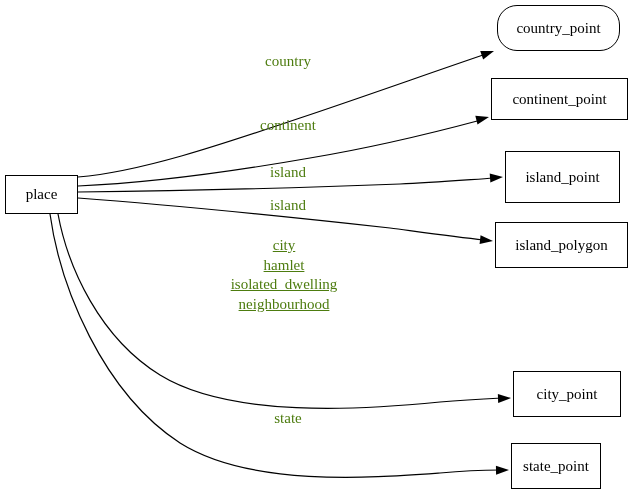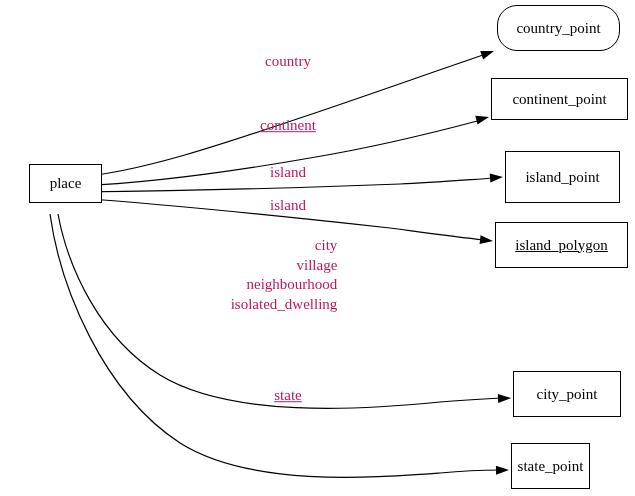--- a/index.html
+++ b/index.html
@@ -33,28 +33,29 @@
     font-family: "Liberation Serif", "DejaVu Serif", serif;
     font-size: 15px;
     color: #000000;
     line-height: 1;
     white-space: nowrap;
   }
   .edge-label {
     position: absolute;
     font-family: "Liberation Serif", "DejaVu Serif", serif;
     font-size: 15px;
-    color: #be185d;
+    color: #4d7c0f;
     white-space: nowrap;
     transform: translate(-50%, -50%);
-    text-align: right;
+    text-align: center;
     line-height: 19.6px;
   }
   .edge-label.multiline {
     transform: translate(-50%, 0);
+    text-decoration: underline;
   }
   .edge-label-line {
     display: block;
   }
 </style>
 </head>
 <body>
 
 <div id="diagram-root">
   <svg id="graph-svg" viewBox="0 0 635 496" preserveAspectRatio="none" aria-hidden="true">
@@ -77,58 +78,58 @@
         <polygon points="0,0 -13,-4.5 -13,4.5" fill="#000000"></polygon>
       </g>
       <g transform="translate(511,398) rotate(-2)">
         <polygon points="0,0 -13,-4.5 -13,4.5" fill="#000000"></polygon>
       </g>
       <g transform="translate(509,470) rotate(-1)">
         <polygon points="0,0 -13,-4.5 -13,4.5" fill="#000000"></polygon>
       </g>
     </svg>
   <div id="nodes-layer">
-      <div class="node-box" style="left: 5px; top: 164px; width: 73px; height: 39px; margin-left: 24px;">
+      <div class="node-box" style="left: 5px; top: 175px; width: 73px; height: 39px;">
         <span>place</span>
       </div>
       <div class="node-box" style="left: 497px; top: 5px; width: 123px; height: 46px; border-radius: 20px;">
         <span>country_point</span>
       </div>
       <div class="node-box" style="left: 491px; top: 78px; width: 137px; height: 42px;">
         <span>continent_point</span>
       </div>
       <div class="node-box" style="left: 505px; top: 151px; width: 115px; height: 52px;">
         <span>island_point</span>
       </div>
-      <div class="node-box" style="left: 495px; top: 222px; width: 133px; height: 46px; text-decoration: underline;">
+      <div class="node-box" style="left: 495px; top: 222px; width: 133px; height: 46px;">
         <span>island_polygon</span>
       </div>
       <div class="node-box" style="left: 513px; top: 371px; width: 108px; height: 46px;">
         <span>city_point</span>
       </div>
-      <div class="node-box" style="left: 511px; top: 443px; width: 79px; height: 46px;">
+      <div class="node-box" style="left: 511px; top: 443px; width: 90px; height: 46px;">
         <span>state_point</span>
       </div>
     </div>
   <div id="labels-layer">
       <div class="edge-label" style="left: 288px; top: 62px;">
         <span class="edge-label-line">country</span>
       </div>
-      <div class="edge-label" style="left: 288px; top: 126px; text-decoration: underline;">
+      <div class="edge-label" style="left: 288px; top: 126px;">
         <span class="edge-label-line">continent</span>
       </div>
       <div class="edge-label" style="left: 288px; top: 173px;">
         <span class="edge-label-line">island</span>
       </div>
       <div class="edge-label" style="left: 288px; top: 206px;">
         <span class="edge-label-line">island</span>
       </div>
       <div class="edge-label multiline" style="left: 284px; top: 236px;">
         <span class="edge-label-line">city</span>
-        <span class="edge-label-line">village</span>
+        <span class="edge-label-line">hamlet</span>
+        <span class="edge-label-line">isolated_dwelling</span>
         <span class="edge-label-line">neighbourhood</span>
-        <span class="edge-label-line">isolated_dwelling</span>
       </div>
-      <div class="edge-label" style="left: 288px; top: 396px; text-decoration: underline;">
+      <div class="edge-label" style="left: 288px; top: 419px;">
         <span class="edge-label-line">state</span>
       </div>
     </div>
 </div>
 
 </body></html>

